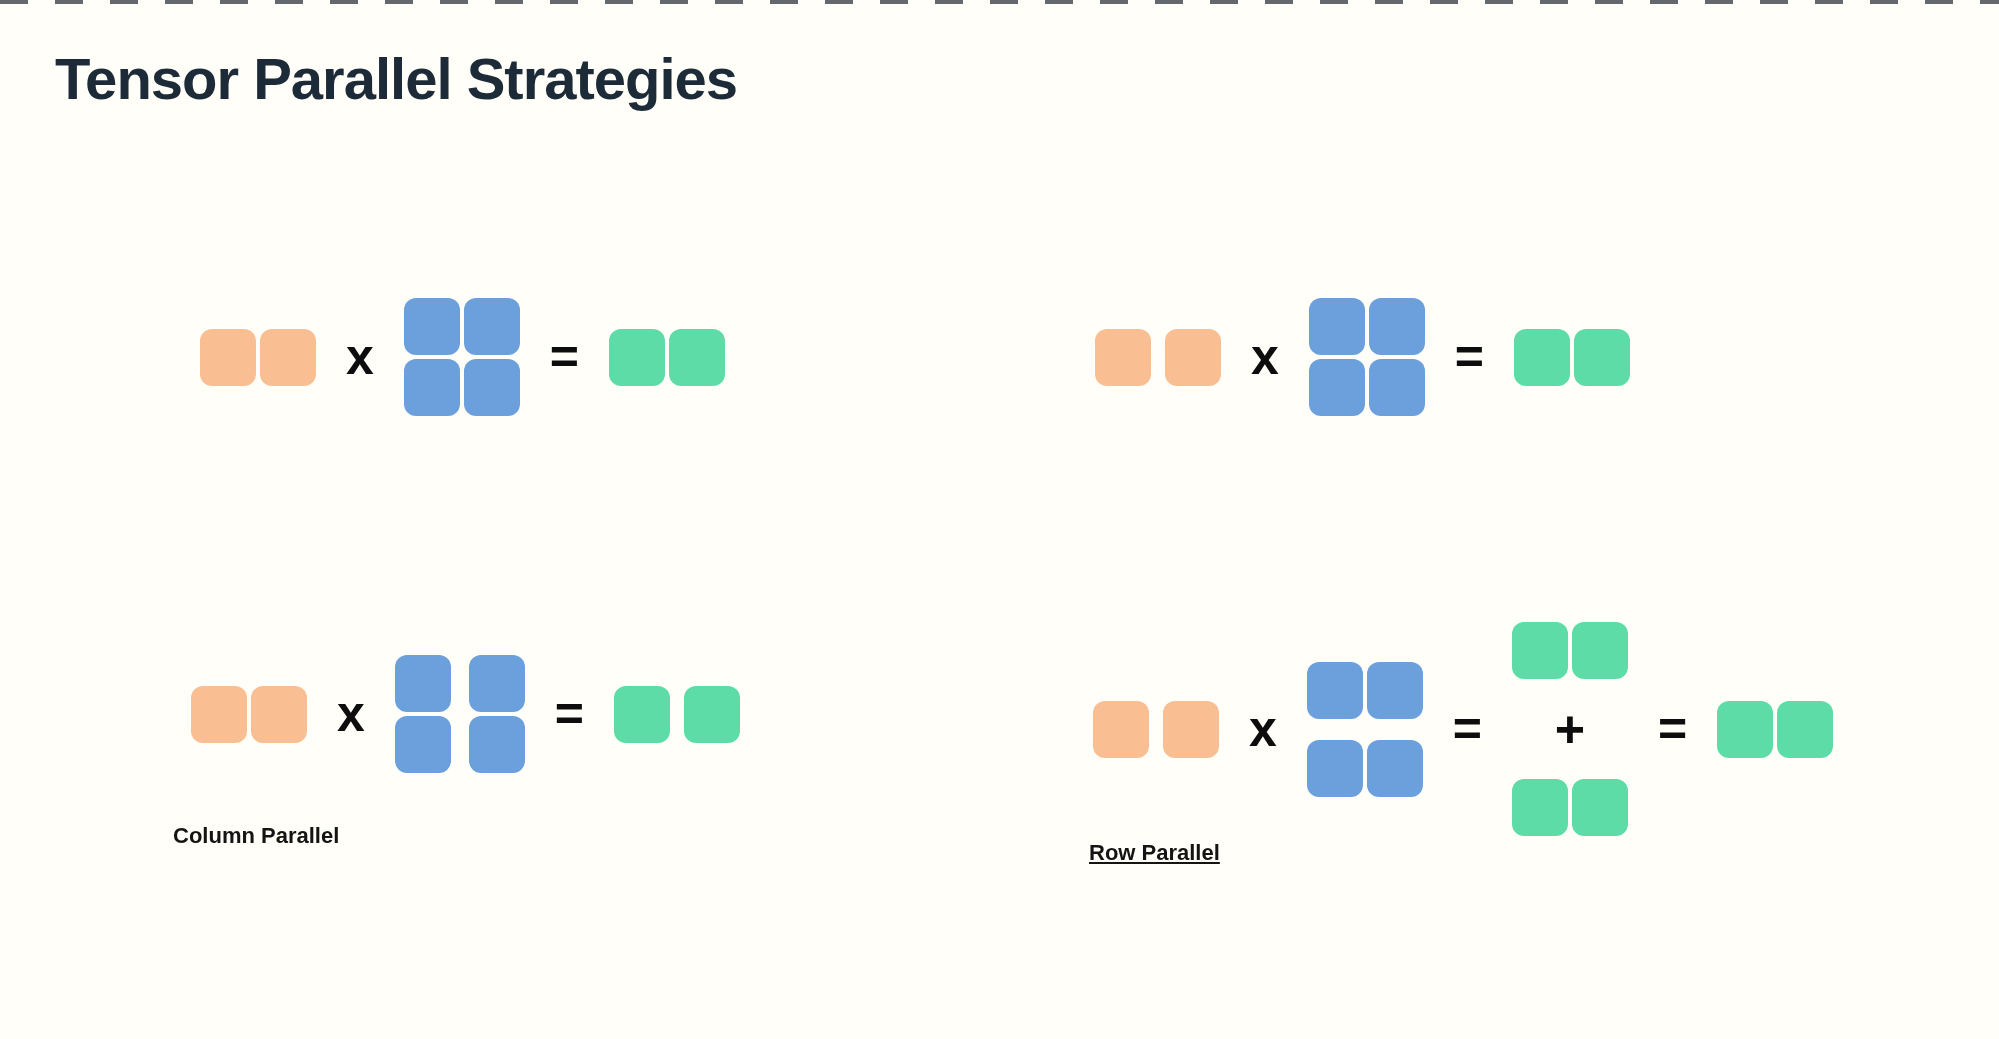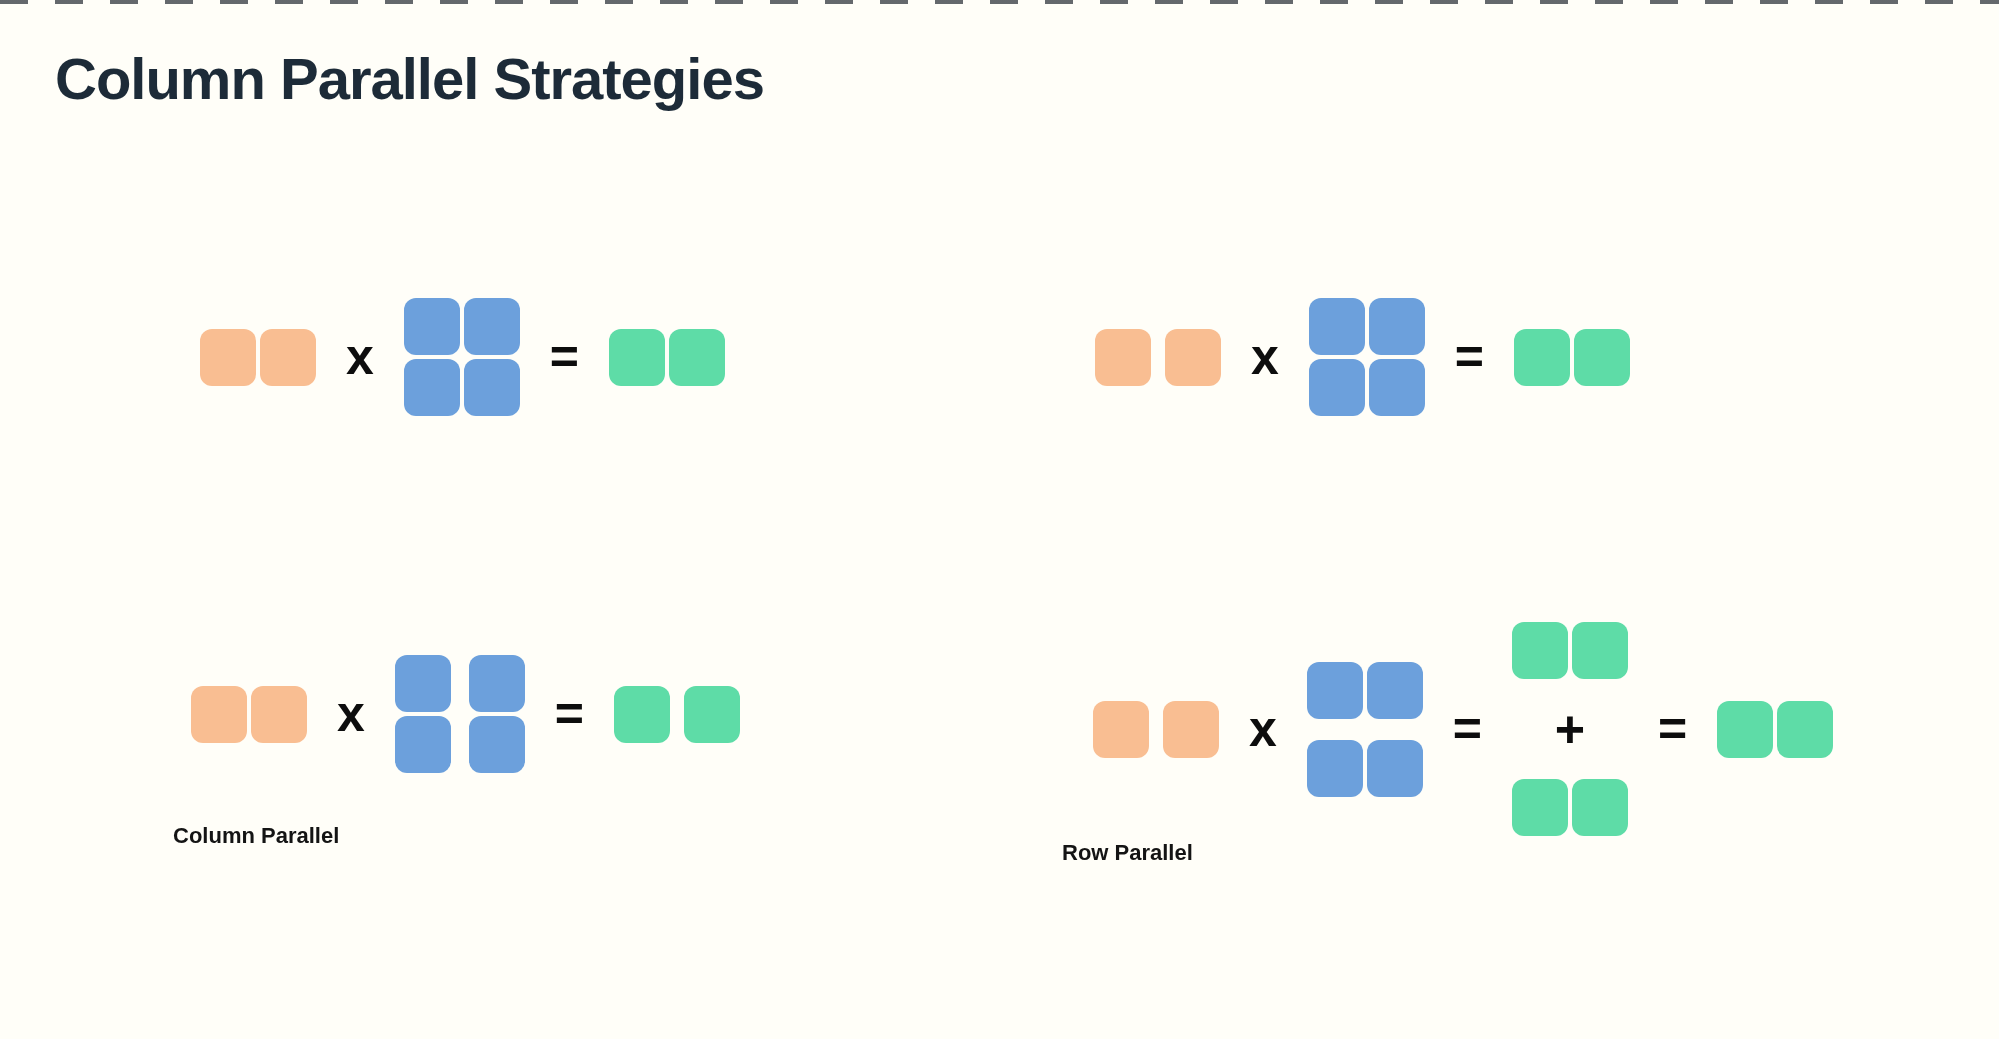--- a/index.html
+++ b/index.html
@@ -43,29 +43,29 @@
   .op {
     font-size:50px; font-weight:800; line-height:1;
     color:var(--op,#0D0D0D);
   }
   .op-plus { font-size:52px; }
   .caption {
     position:absolute; margin:0;
     font-size:22px; font-weight:700; color:#141414;
   }
   #caption-column-parallel { left:173px; top:823px; }
-  #caption-row-parallel    { left:1062px; top:840px; }
+  #caption-row-parallel    { left:1089px; top:840px;text-decoration:underline; }
 </style>
 </head>
 <body>
 
 <div class="canvas">
   <div class="top-dashes"></div>
 
-  <h1 class="page-title">Column Parallel Strategies</h1>
+  <h1 class="page-title">Tensor Parallel Strategies</h1>
 
   <div id="diagram-top-left" class="diagram">
       <div class="pair">
         <div class="block" style="background: rgb(249, 190, 146);"></div>
         <div class="block" style="background: rgb(249, 190, 146);"></div>
       </div>
       <span class="op">x</span>
       <div class="grid">
         <div class="block" style="background: rgb(108, 160, 220);"></div>
         <div class="block" style="background: rgb(108, 160, 220);"></div>

